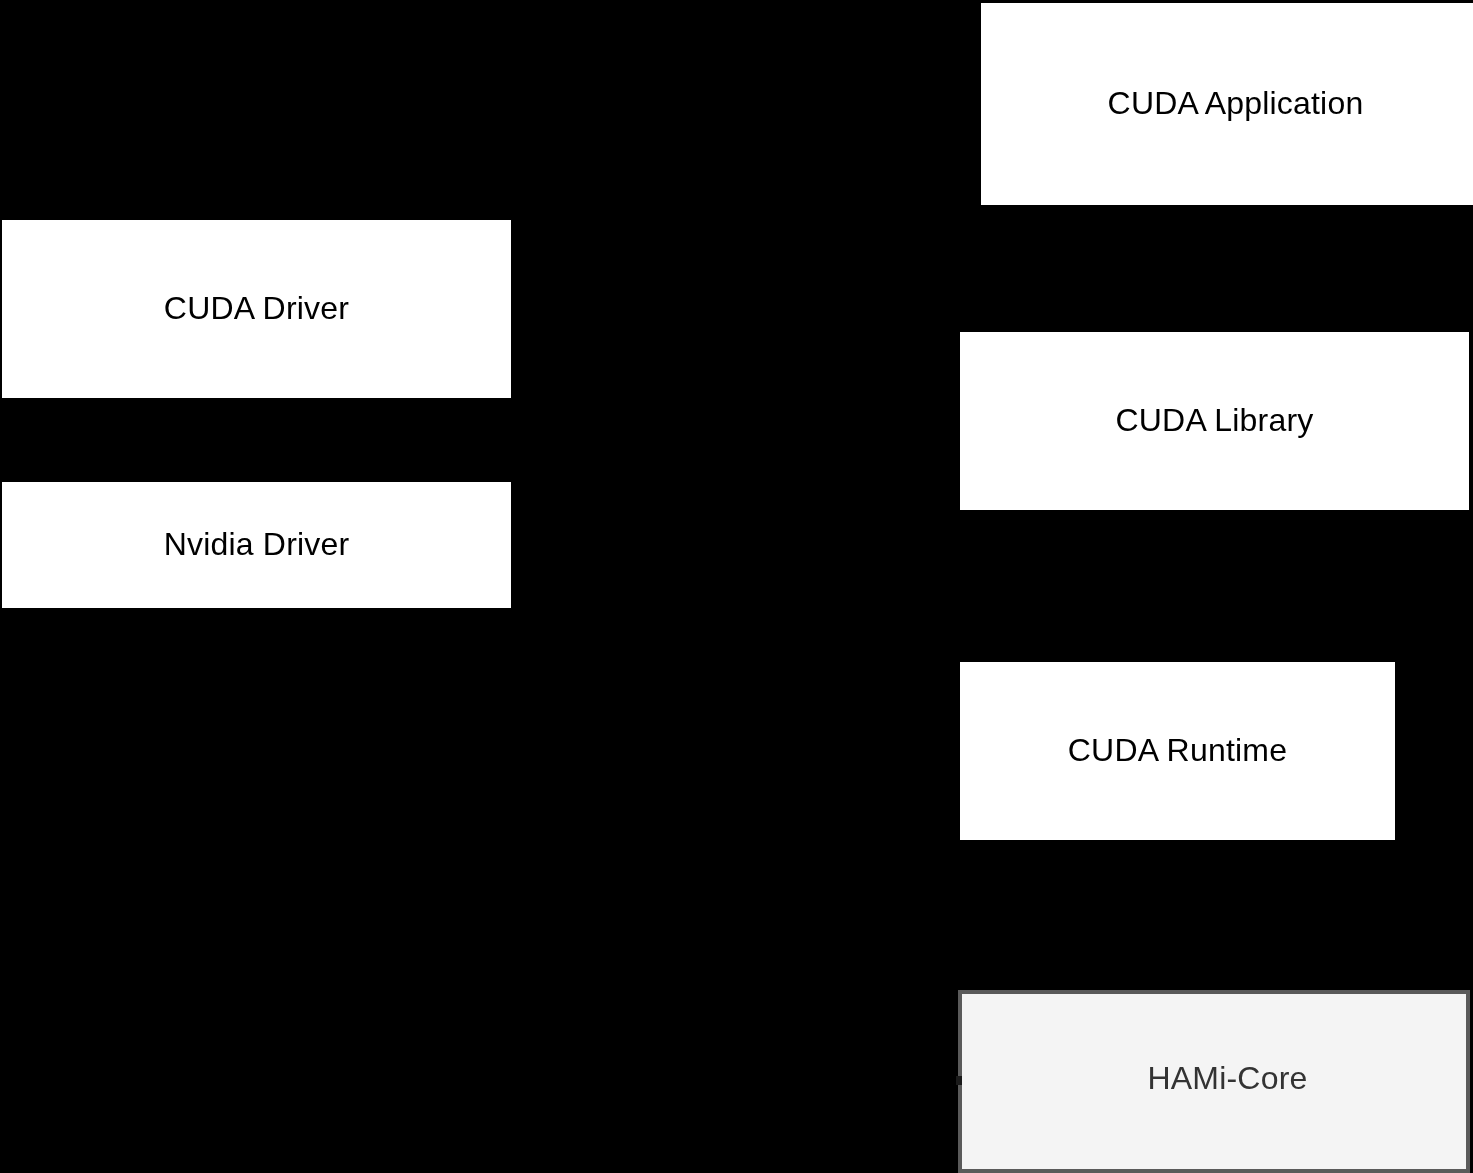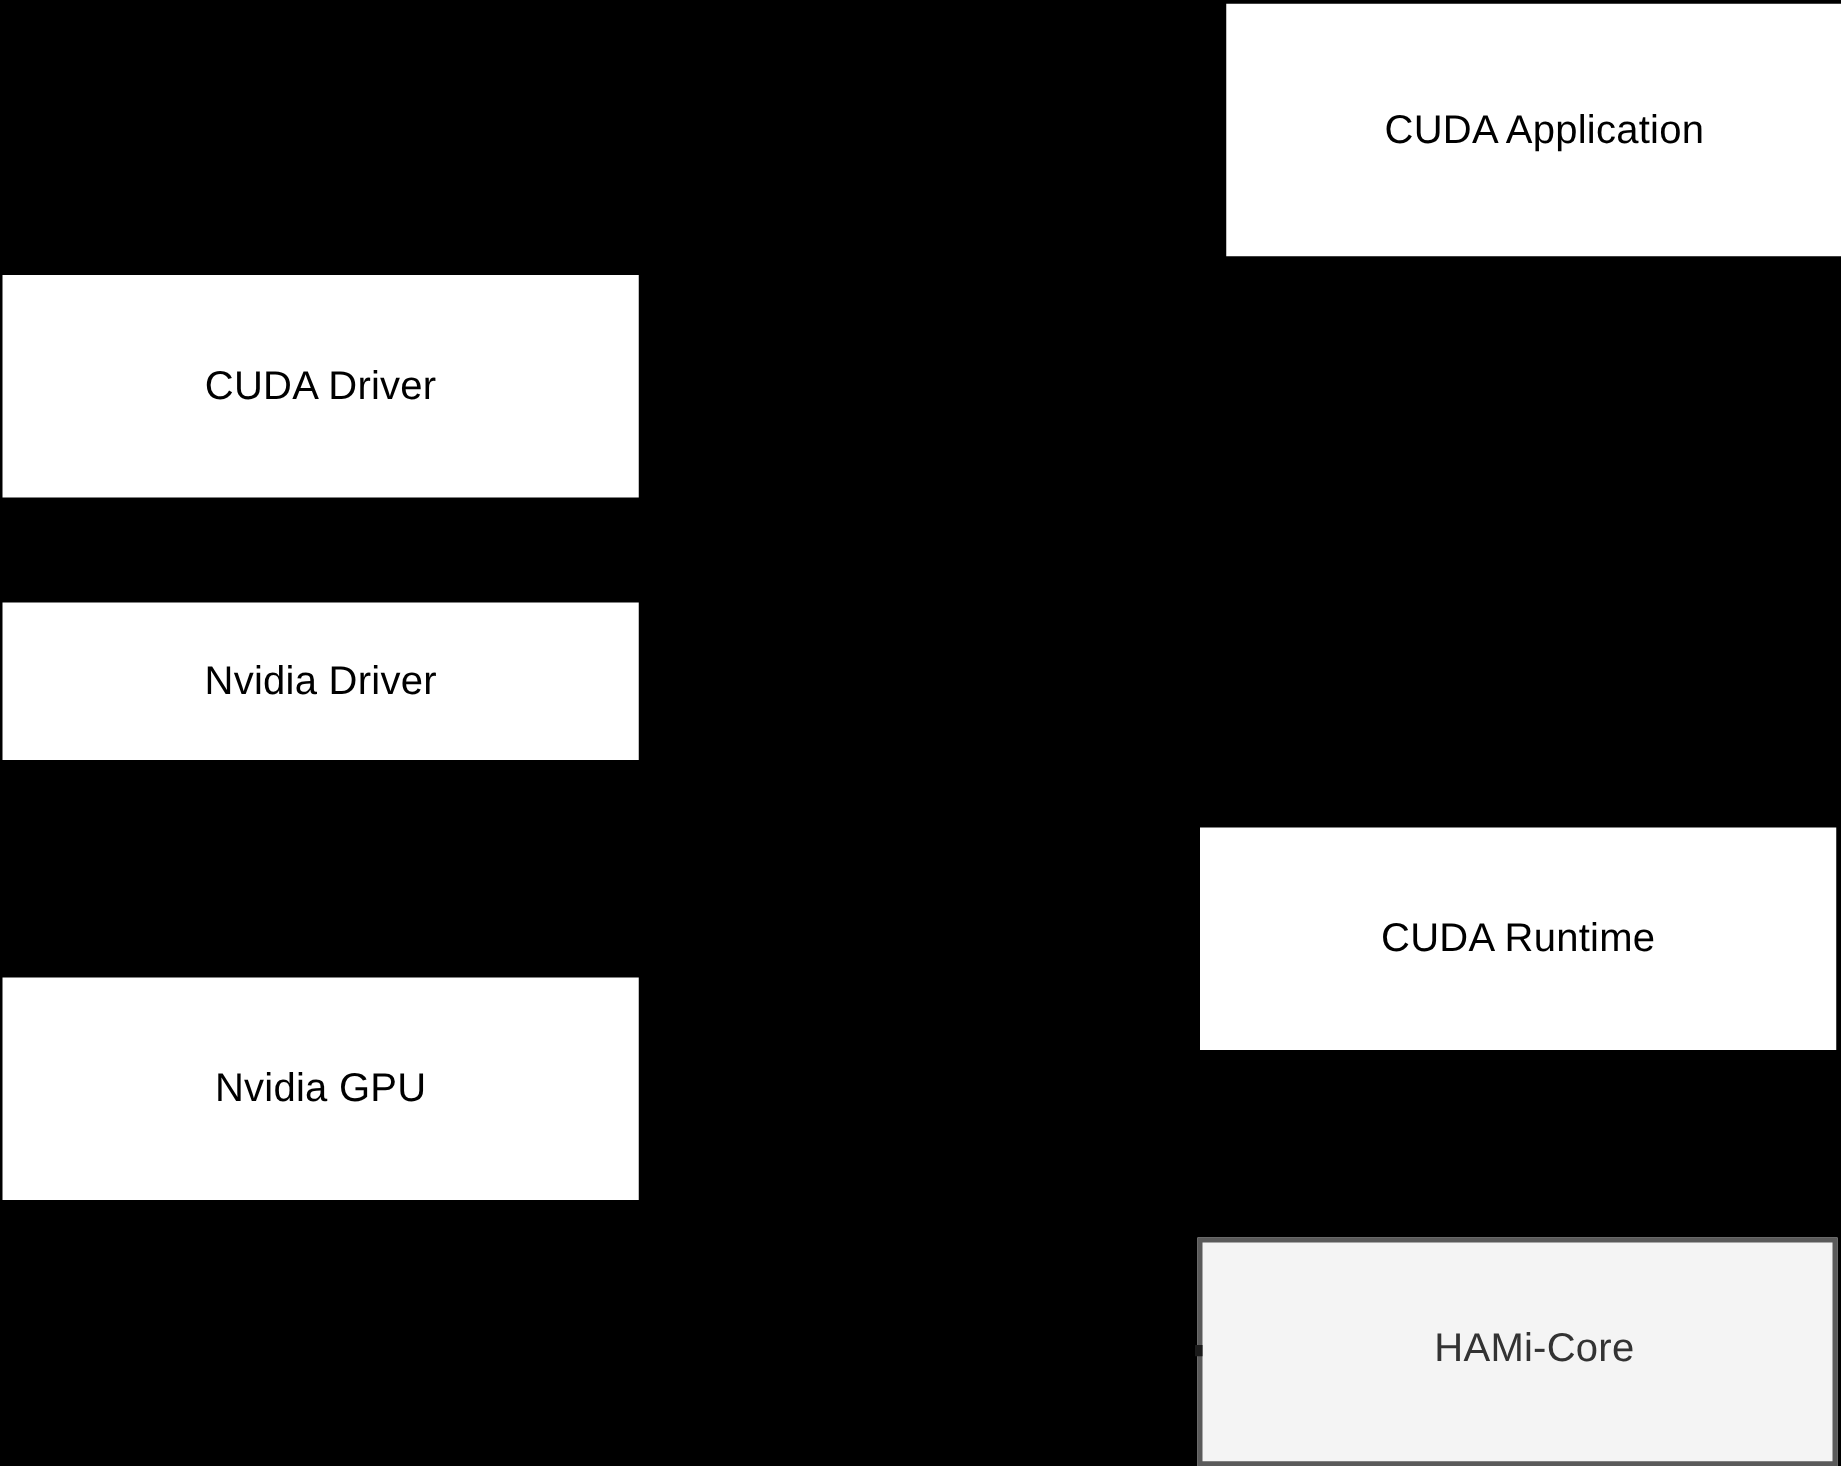--- a/index.html
+++ b/index.html
@@ -35,21 +35,21 @@
     color: #000000;
     white-space: nowrap;
   }
   
   #node-cuda-driver   { left: 2px;  top: 182px; width: 509px; height: 178px; margin-top: 38px; }
   #node-nvidia-driver { left: 2px;  top: 482px; width: 509px; height: 126px; }
   #node-nvidia-gpu    { left: 2px;  top: 782px; width: 509px; height: 178px; }
   
   #node-cuda-application { left: 968px; top: 3px;   width: 509px; height: 202px; margin-left: 13px; }
   #node-cuda-library     { left: 960px; top: 332px; width: 509px; height: 178px; }
-  #node-cuda-runtime     { left: 960px; top: 662px; width: 509px; height: 178px; }
+  #node-cuda-runtime     { left: 960px; top: 662px; width: 435px; height: 178px; }
 
   
   #node-hami-core {
     left: 958px;
     top: 990px;
     width: 512px;
     height: 183px;
     background: #f4f4f4;
     border: 4px solid #5a5a5a;
   }
@@ -71,35 +71,35 @@
 </style>
 </head>
 <body>
 
 <div id="canvas">
 
   <div class="node node-plain" id="node-cuda-application">
     <span class="node-label">CUDA Application</span>
   </div>
 
+  <div class="node node-plain" id="node-cuda-library">
+    <span class="node-label">CUDA Library</span>
+  </div>
 
   <div class="node node-plain" id="node-cuda-runtime">
     <span class="node-label">CUDA Runtime</span>
   </div>
 
   <div class="node" id="node-hami-core">
     <span class="node-label">HAMi-Core</span>
   </div>
   <div id="hami-core-left-port"></div>
 
   <div class="node node-plain" id="node-cuda-driver">
     <span class="node-label">CUDA Driver</span>
   </div>
 
   <div class="node node-plain" id="node-nvidia-driver">
     <span class="node-label">Nvidia Driver</span>
   </div>
 
-  <div class="node node-plain" id="node-nvidia-gpu">
-    <span class="node-label">Nvidia GPU</span>
-  </div>
 
 </div>
 
 </body></html>

